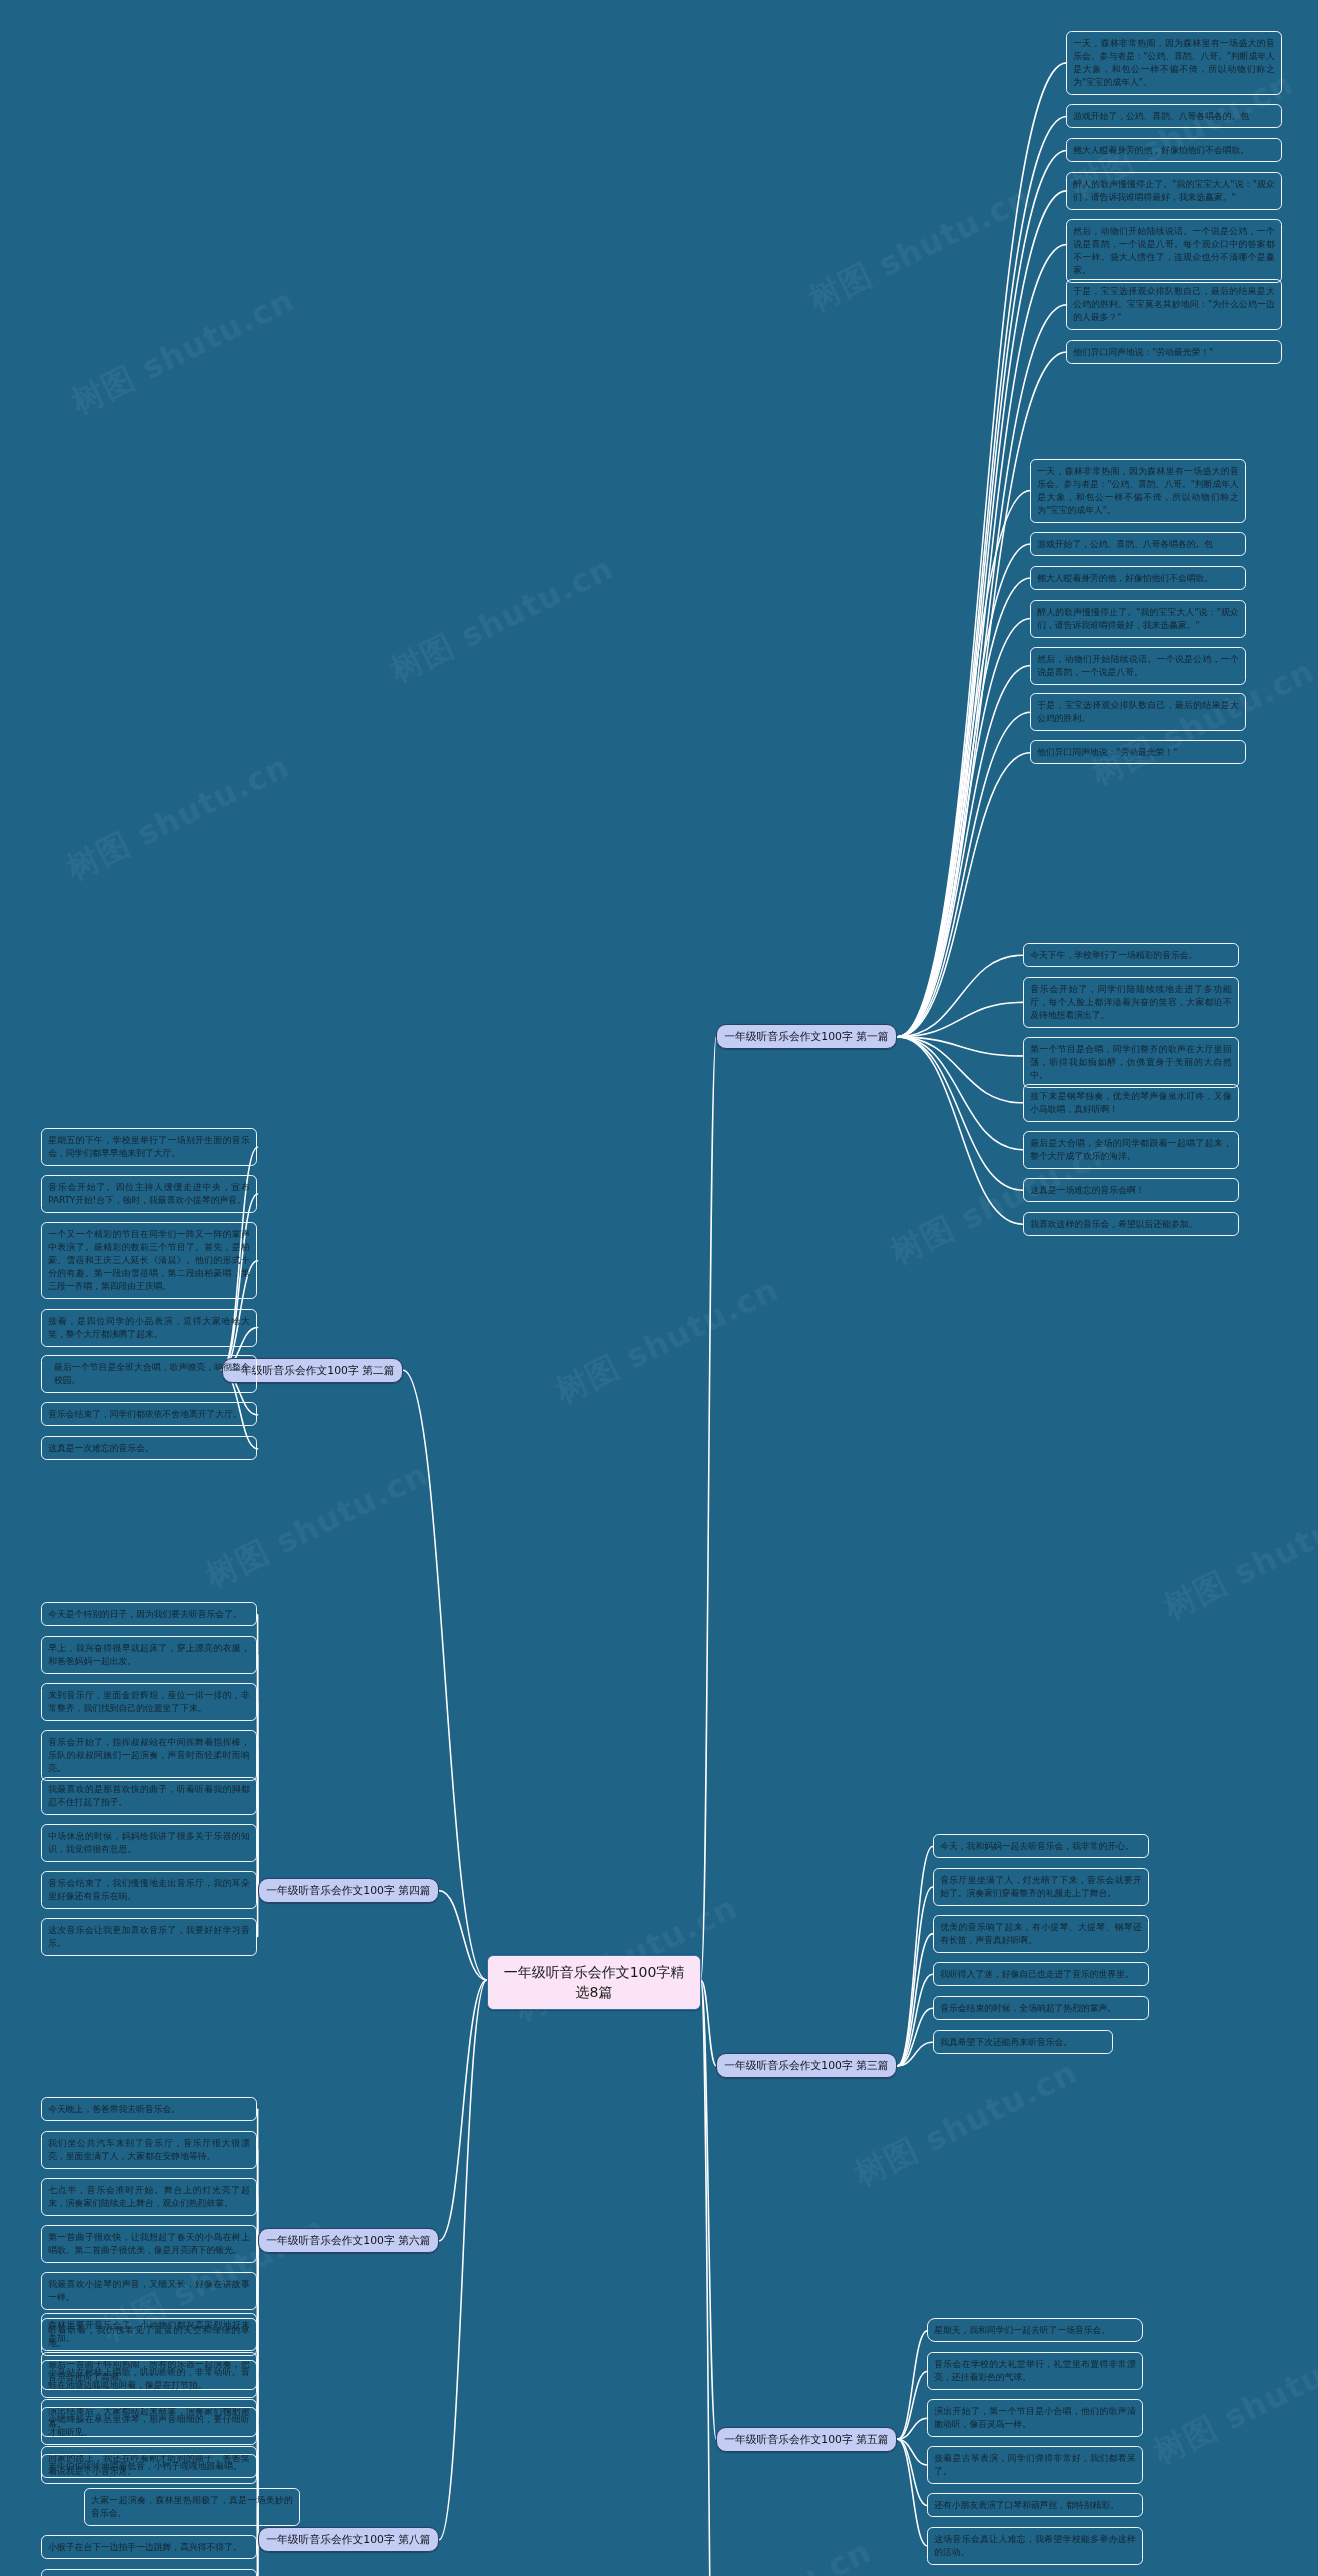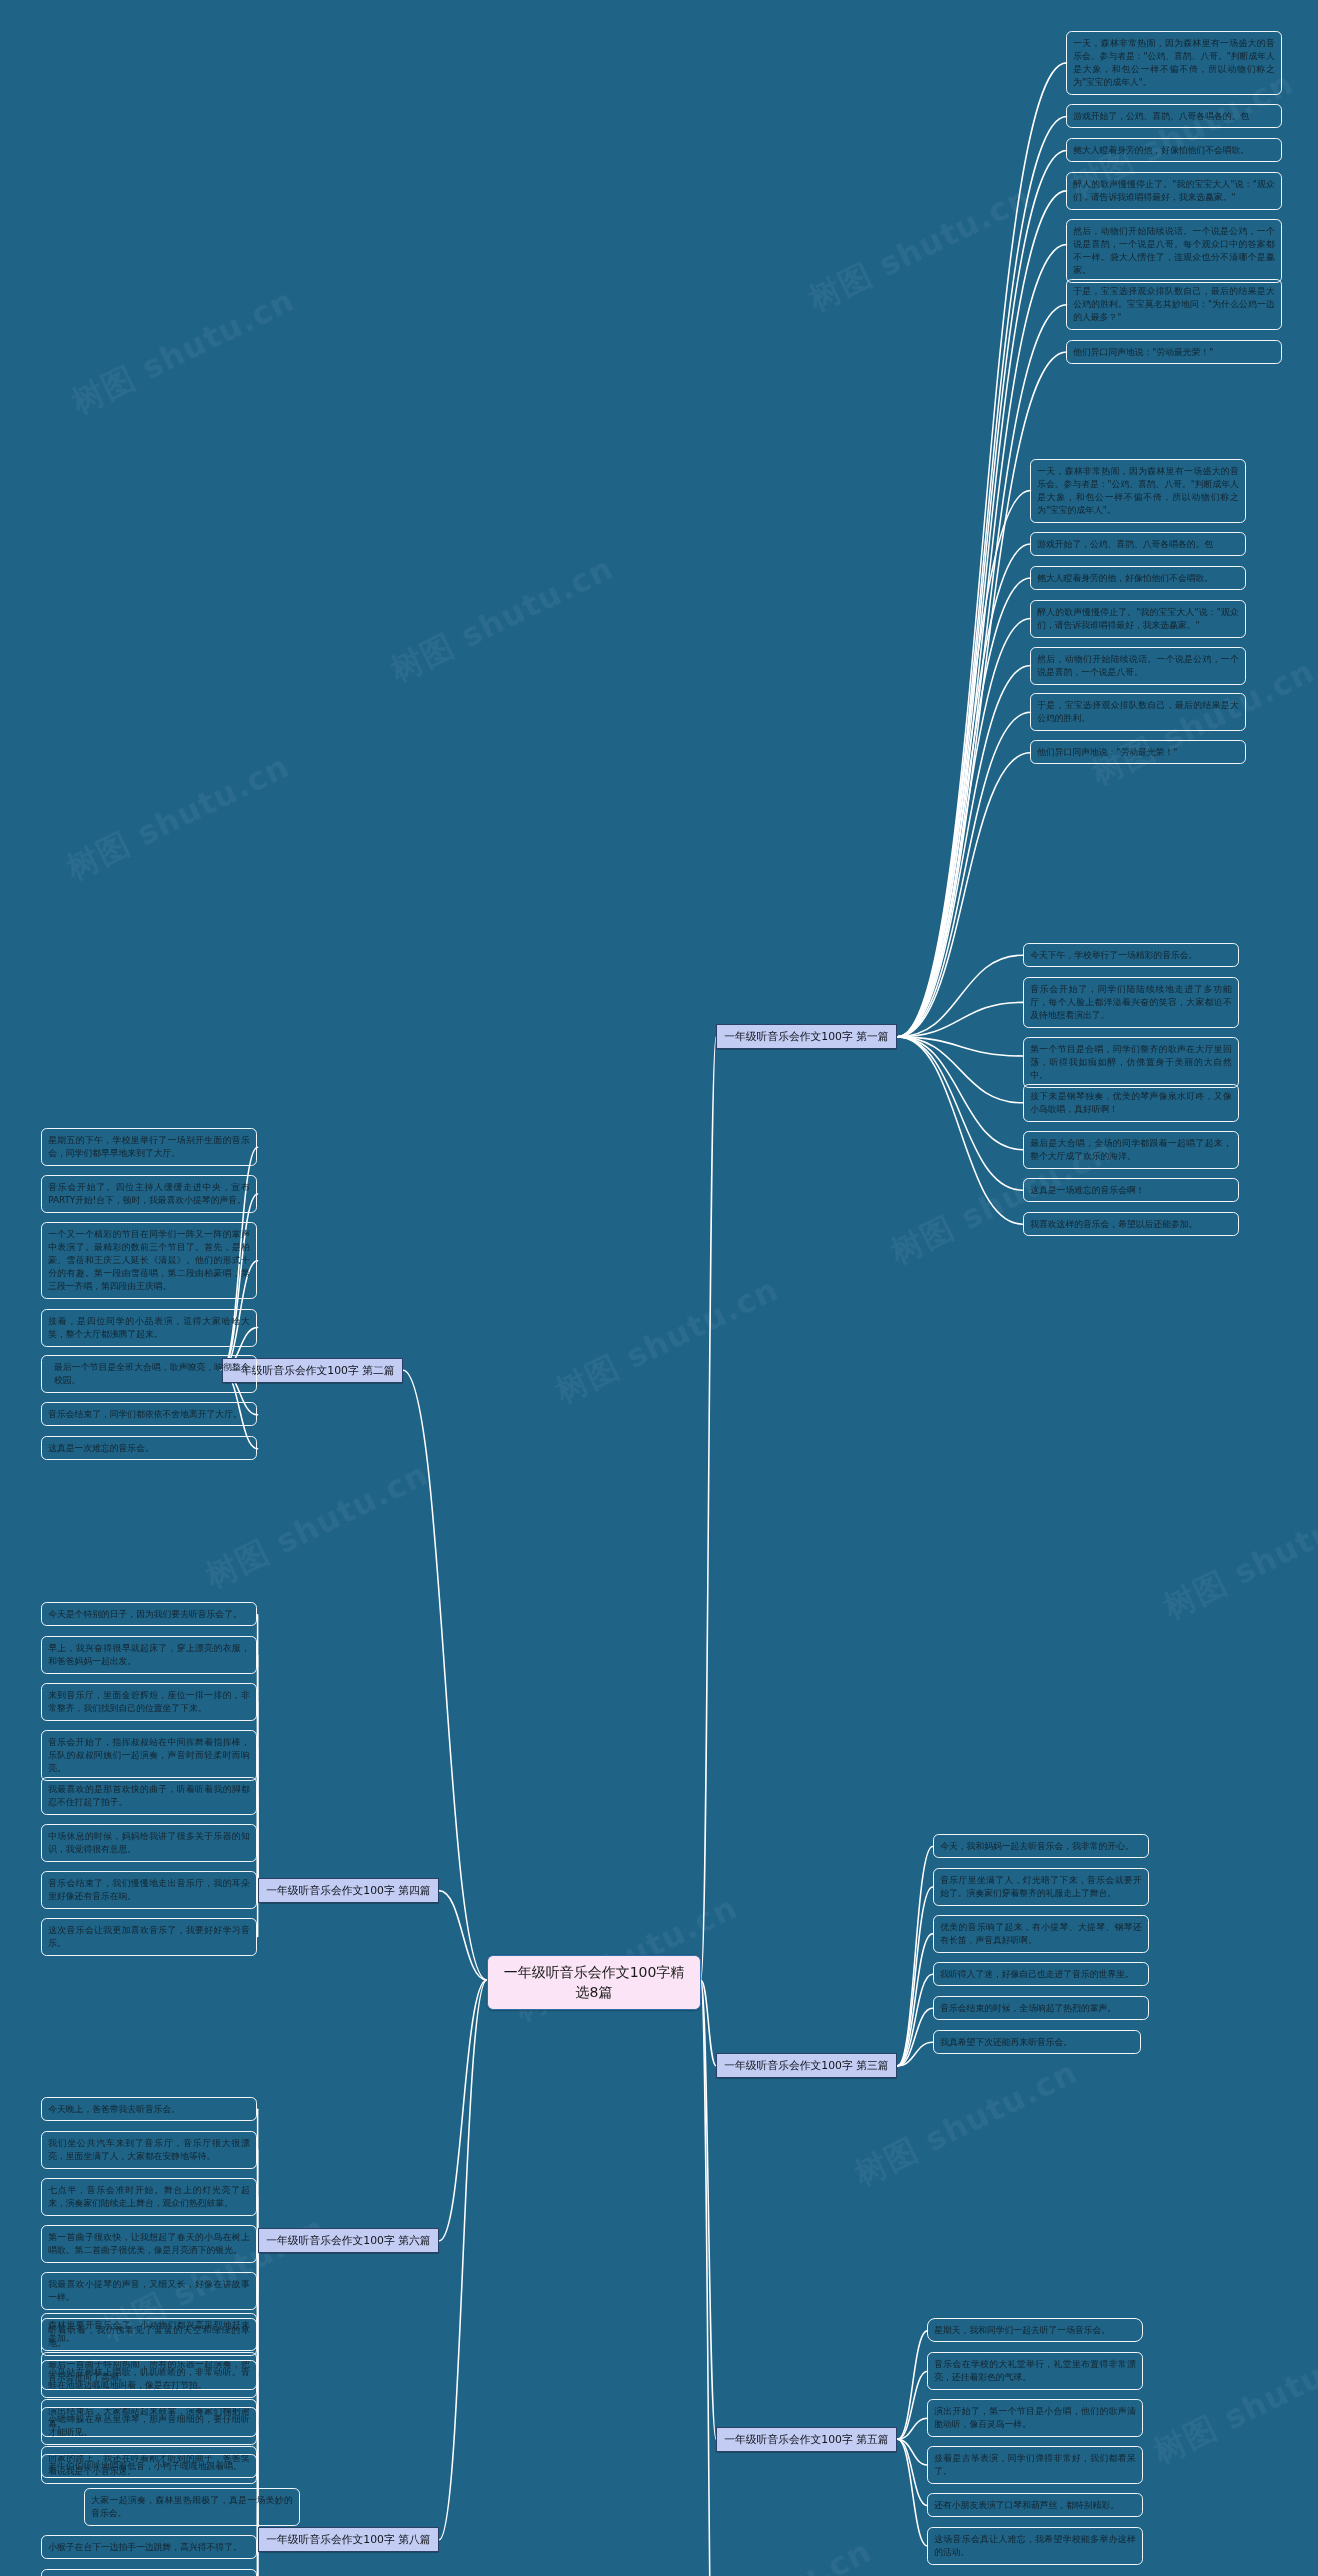--- a/index.html
+++ b/index.html
@@ -35,21 +35,21 @@
     font-size:14px;
     line-height:1.38;
     text-align:center;
     padding:7.2px 9.3px;
     box-shadow:0 0.5px 1.5px rgba(0,0,0,.25);
   }
 
   .branch {
     background:#c3cdf4;
     border:1px solid #2b3f66;
-    border-radius:0;
+    border-radius:10px;
     color:#10131a;
     font-size:10.8px;
     line-height:1.3;
     white-space:nowrap;
     padding:4.6px 7.2px;
     box-shadow:0 0.5px 1px rgba(0,0,0,.25);
   }
 
   .leaf {
     background:transparent;
@@ -197,21 +197,21 @@
     <div class="node leaf" style="left: 41px; top: 1309px; width: 216px;">接着，是四位同学的小品表演，逗得大家哈哈大笑，整个大厅都沸腾了起来。</div>
     <div class="node leaf" style="left: 41px; top: 1355px; width: 216px; padding-left: 12px;">最后一个节目是全班大合唱，歌声嘹亮，响彻整个校园。</div>
     <div class="node leaf" style="left: 41px; top: 1402px; width: 216px;">音乐会结束了，同学们都依依不舍地离开了大厅。</div>
     <div class="node leaf" style="left: 41px; top: 1436px; width: 216px;">这真是一次难忘的音乐会。</div>
     <div class="node branch" style="left: 716px; top: 2053px;">一年级听音乐会作文100字 第三篇</div>
     <div class="node leaf" style="left: 933px; top: 1834px; width: 216px;">今天，我和妈妈一起去听音乐会，我非常的开心。</div>
     <div class="node leaf" style="left: 933px; top: 1868px; width: 216px;">音乐厅里坐满了人，灯光暗了下来，音乐会就要开始了。演奏家们穿着整齐的礼服走上了舞台。</div>
     <div class="node leaf" style="left: 933px; top: 1915px; width: 216px;">优美的音乐响了起来，有小提琴、大提琴、钢琴还有长笛，声音真好听啊。</div>
     <div class="node leaf" style="left: 933px; top: 1962px; width: 216px;">我听得入了迷，好像自己也走进了音乐的世界里。</div>
     <div class="node leaf" style="left: 933px; top: 1996px; width: 216px;">音乐会结束的时候，全场响起了热烈的掌声。</div>
-    <div class="node leaf" style="left: 933px; top: 2030px; width: 208px;">我真希望下次还能再来听音乐会。</div>
+    <div class="node leaf" style="left: 933px; top: 2030px; width: 180px;">我真希望下次还能再来听音乐会。</div>
     <div class="node branch" style="left: 258px; top: 1878px;">一年级听音乐会作文100字 第四篇</div>
     <div class="node leaf" style="left: 41px; top: 1602px; width: 216px;">今天是个特别的日子，因为我们要去听音乐会了。</div>
     <div class="node leaf" style="left: 41px; top: 1636px; width: 216px;">早上，我兴奋得很早就起床了，穿上漂亮的衣服，和爸爸妈妈一起出发。</div>
     <div class="node leaf" style="left: 41px; top: 1683px; width: 216px;">来到音乐厅，里面金碧辉煌，座位一排一排的，非常整齐，我们找到自己的位置坐了下来。</div>
     <div class="node leaf" style="left: 41px; top: 1730px; width: 216px;">音乐会开始了，指挥叔叔站在中间挥舞着指挥棒，乐队的叔叔阿姨们一起演奏，声音时而轻柔时而响亮。</div>
     <div class="node leaf" style="left: 41px; top: 1777px; width: 216px;">我最喜欢的是那首欢快的曲子，听着听着我的脚都忍不住打起了拍子。</div>
     <div class="node leaf" style="left: 41px; top: 1824px; width: 216px;">中场休息的时候，妈妈给我讲了很多关于乐器的知识，我觉得很有意思。</div>
     <div class="node leaf" style="left: 41px; top: 1871px; width: 216px;">音乐会结束了，我们慢慢地走出音乐厅，我的耳朵里好像还有音乐在响。</div>
     <div class="node leaf" style="left: 41px; top: 1918px; width: 216px;">这次音乐会让我更加喜欢音乐了，我要好好学习音乐。</div>
     <div class="node branch" style="left: 716px; top: 2427px;">一年级听音乐会作文100字 第五篇</div>

